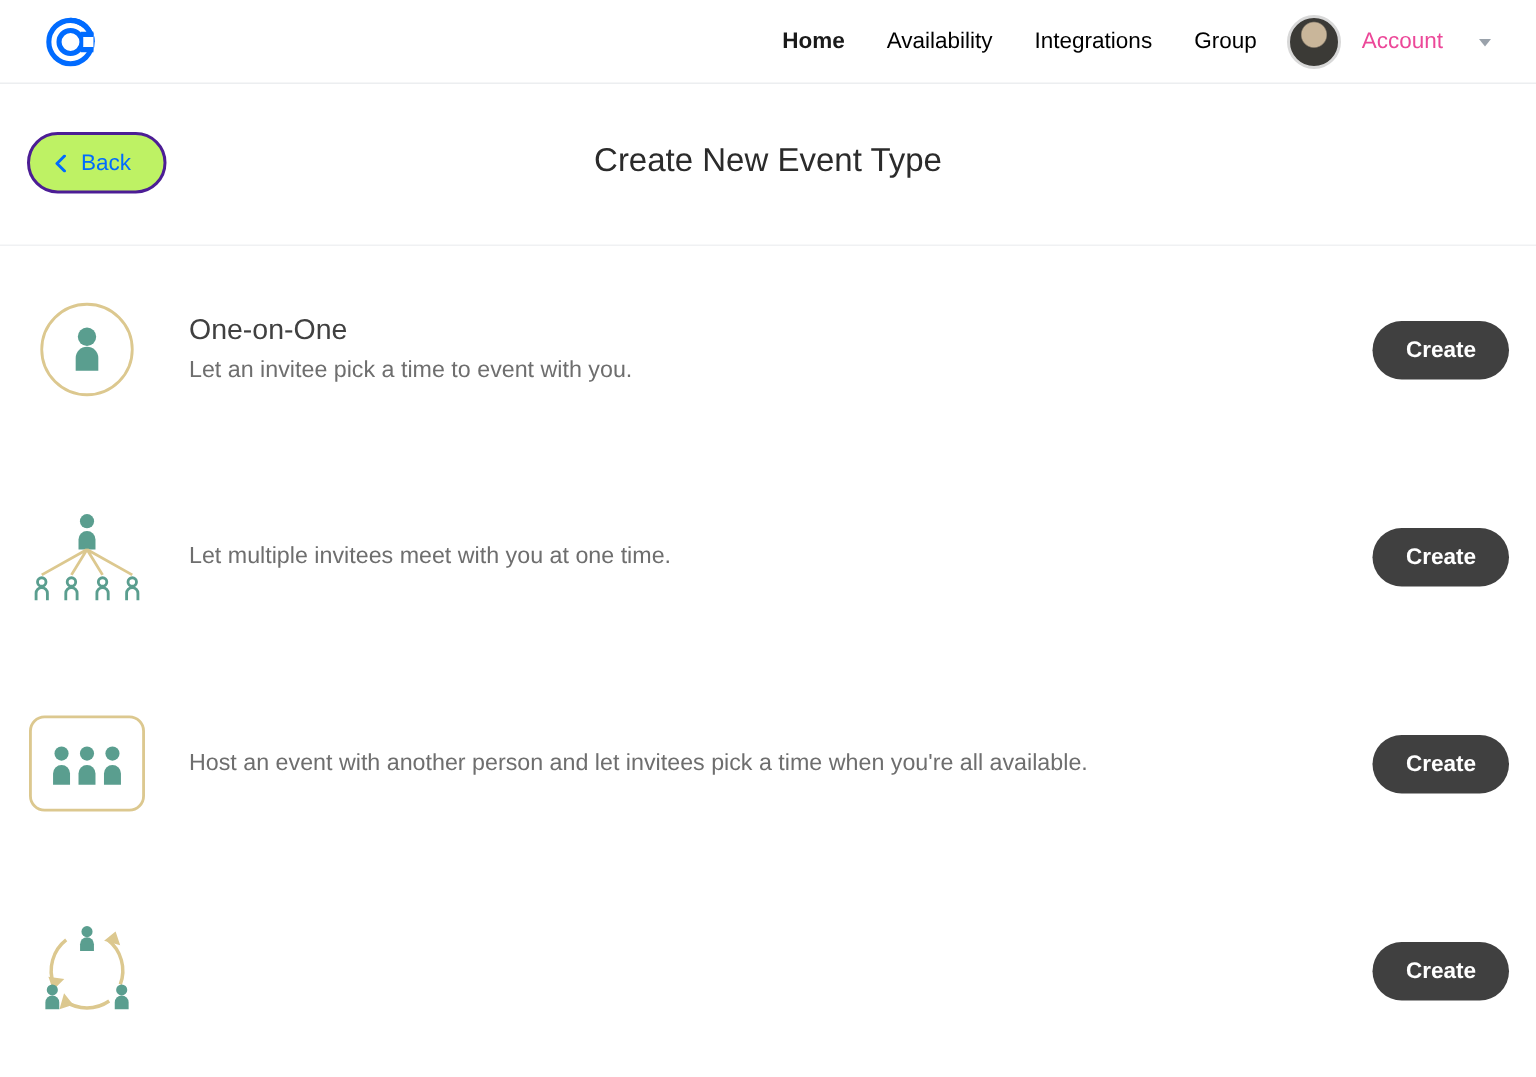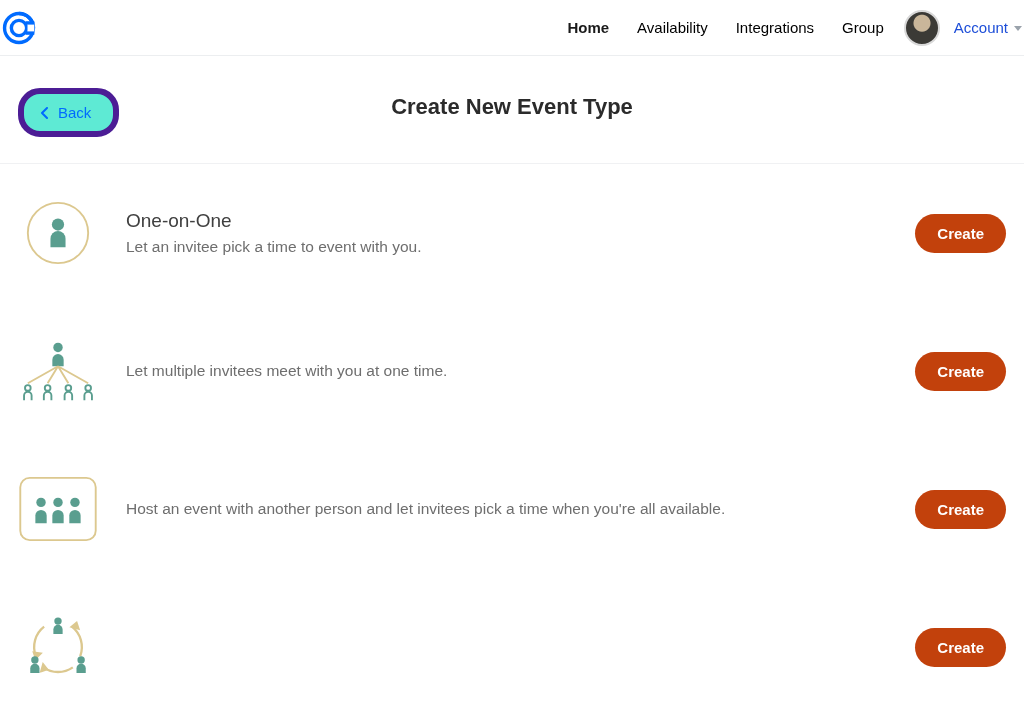--- a/index.html
+++ b/index.html
@@ -9,21 +9,21 @@
     background: #fff;
     width: 1024px;
     height: 718px;
     overflow: hidden;
   }
   
   .topnav {
     display: flex;
     align-items: center;
     height: 56px;
-    padding: 0 2px;
+    padding: 0 30px;
     border-bottom: 1px solid #eceef0;
   }
   .logo {
     width: 34px;
     height: 34px;
     display: flex;
     align-items: center;
     justify-content: center;
   }
   .nav-spacer { flex: 1; }
@@ -38,22 +38,22 @@
     width: 36px;
     height: 36px;
     border-radius: 50%;
     background: radial-gradient(circle at 50% 35%, #c9b69a 0 8px, #3b3a36 9px 100%);
     margin-left: 20px;
     border: 2px solid #d8d8d8;
   }
   .account {
     display: flex;
     align-items: center;
-    gap: 6px;
-    color: #1d4ed8;
+    gap: 24px;
+    color: #ec4899;
     font-size: 15px;
     margin-left: 14px;
     cursor: pointer;
   }
   .caret-down {
     width: 0; height: 0;
     border-left: 4px solid transparent;
     border-right: 4px solid transparent;
     border-top: 5px solid #9aa2ab;
     margin-top: 2px;
@@ -65,35 +65,35 @@
     border-bottom: 1px solid #f0f1f3;
   }
   .back-btn {
     position: absolute;
     left: 18px;
     top: 32px;
     display: inline-flex;
     align-items: center;
     gap: 8px;
     color: #006bff;
-    border: 6px solid #4c1d95;
-    background: #5eead4;
+    border: 2px solid #4c1d95;
+    background: #bef264;
     border-radius: 22px;
     padding: 10px 22px 10px 16px;
     font-size: 15px;
     cursor: pointer;
   }
   .page-title {
     position: absolute;
     left: 50%;
     top: 38px;
     transform: translateX(-50%);
     font-size: 22px;
     color: #2b2b2b;
-    font-weight: 700;
+    font-weight: 400;
   }
   
   .event-list { padding: 0 18px; }
   .event-row {
     display: flex;
     align-items: center;
     padding: 34px 0;
     justify-content: space-between;
   }
   .event-icon {
@@ -109,21 +109,21 @@
   .event-title {
     font-size: 19px;
     color: #404040;
     margin-bottom: 6px;
   }
   .event-desc {
     font-size: 15.5px;
     color: #6e6e6e;
   }
   .create-btn {
-    background: #c2410c;
+    background: #404040;
     color: #fff;
     border: none;
     border-radius: 22px;
     padding: 11px 22px;
     font-size: 15px;
     font-weight: 600;
     cursor: pointer;
   }
 </style>
 </head>

